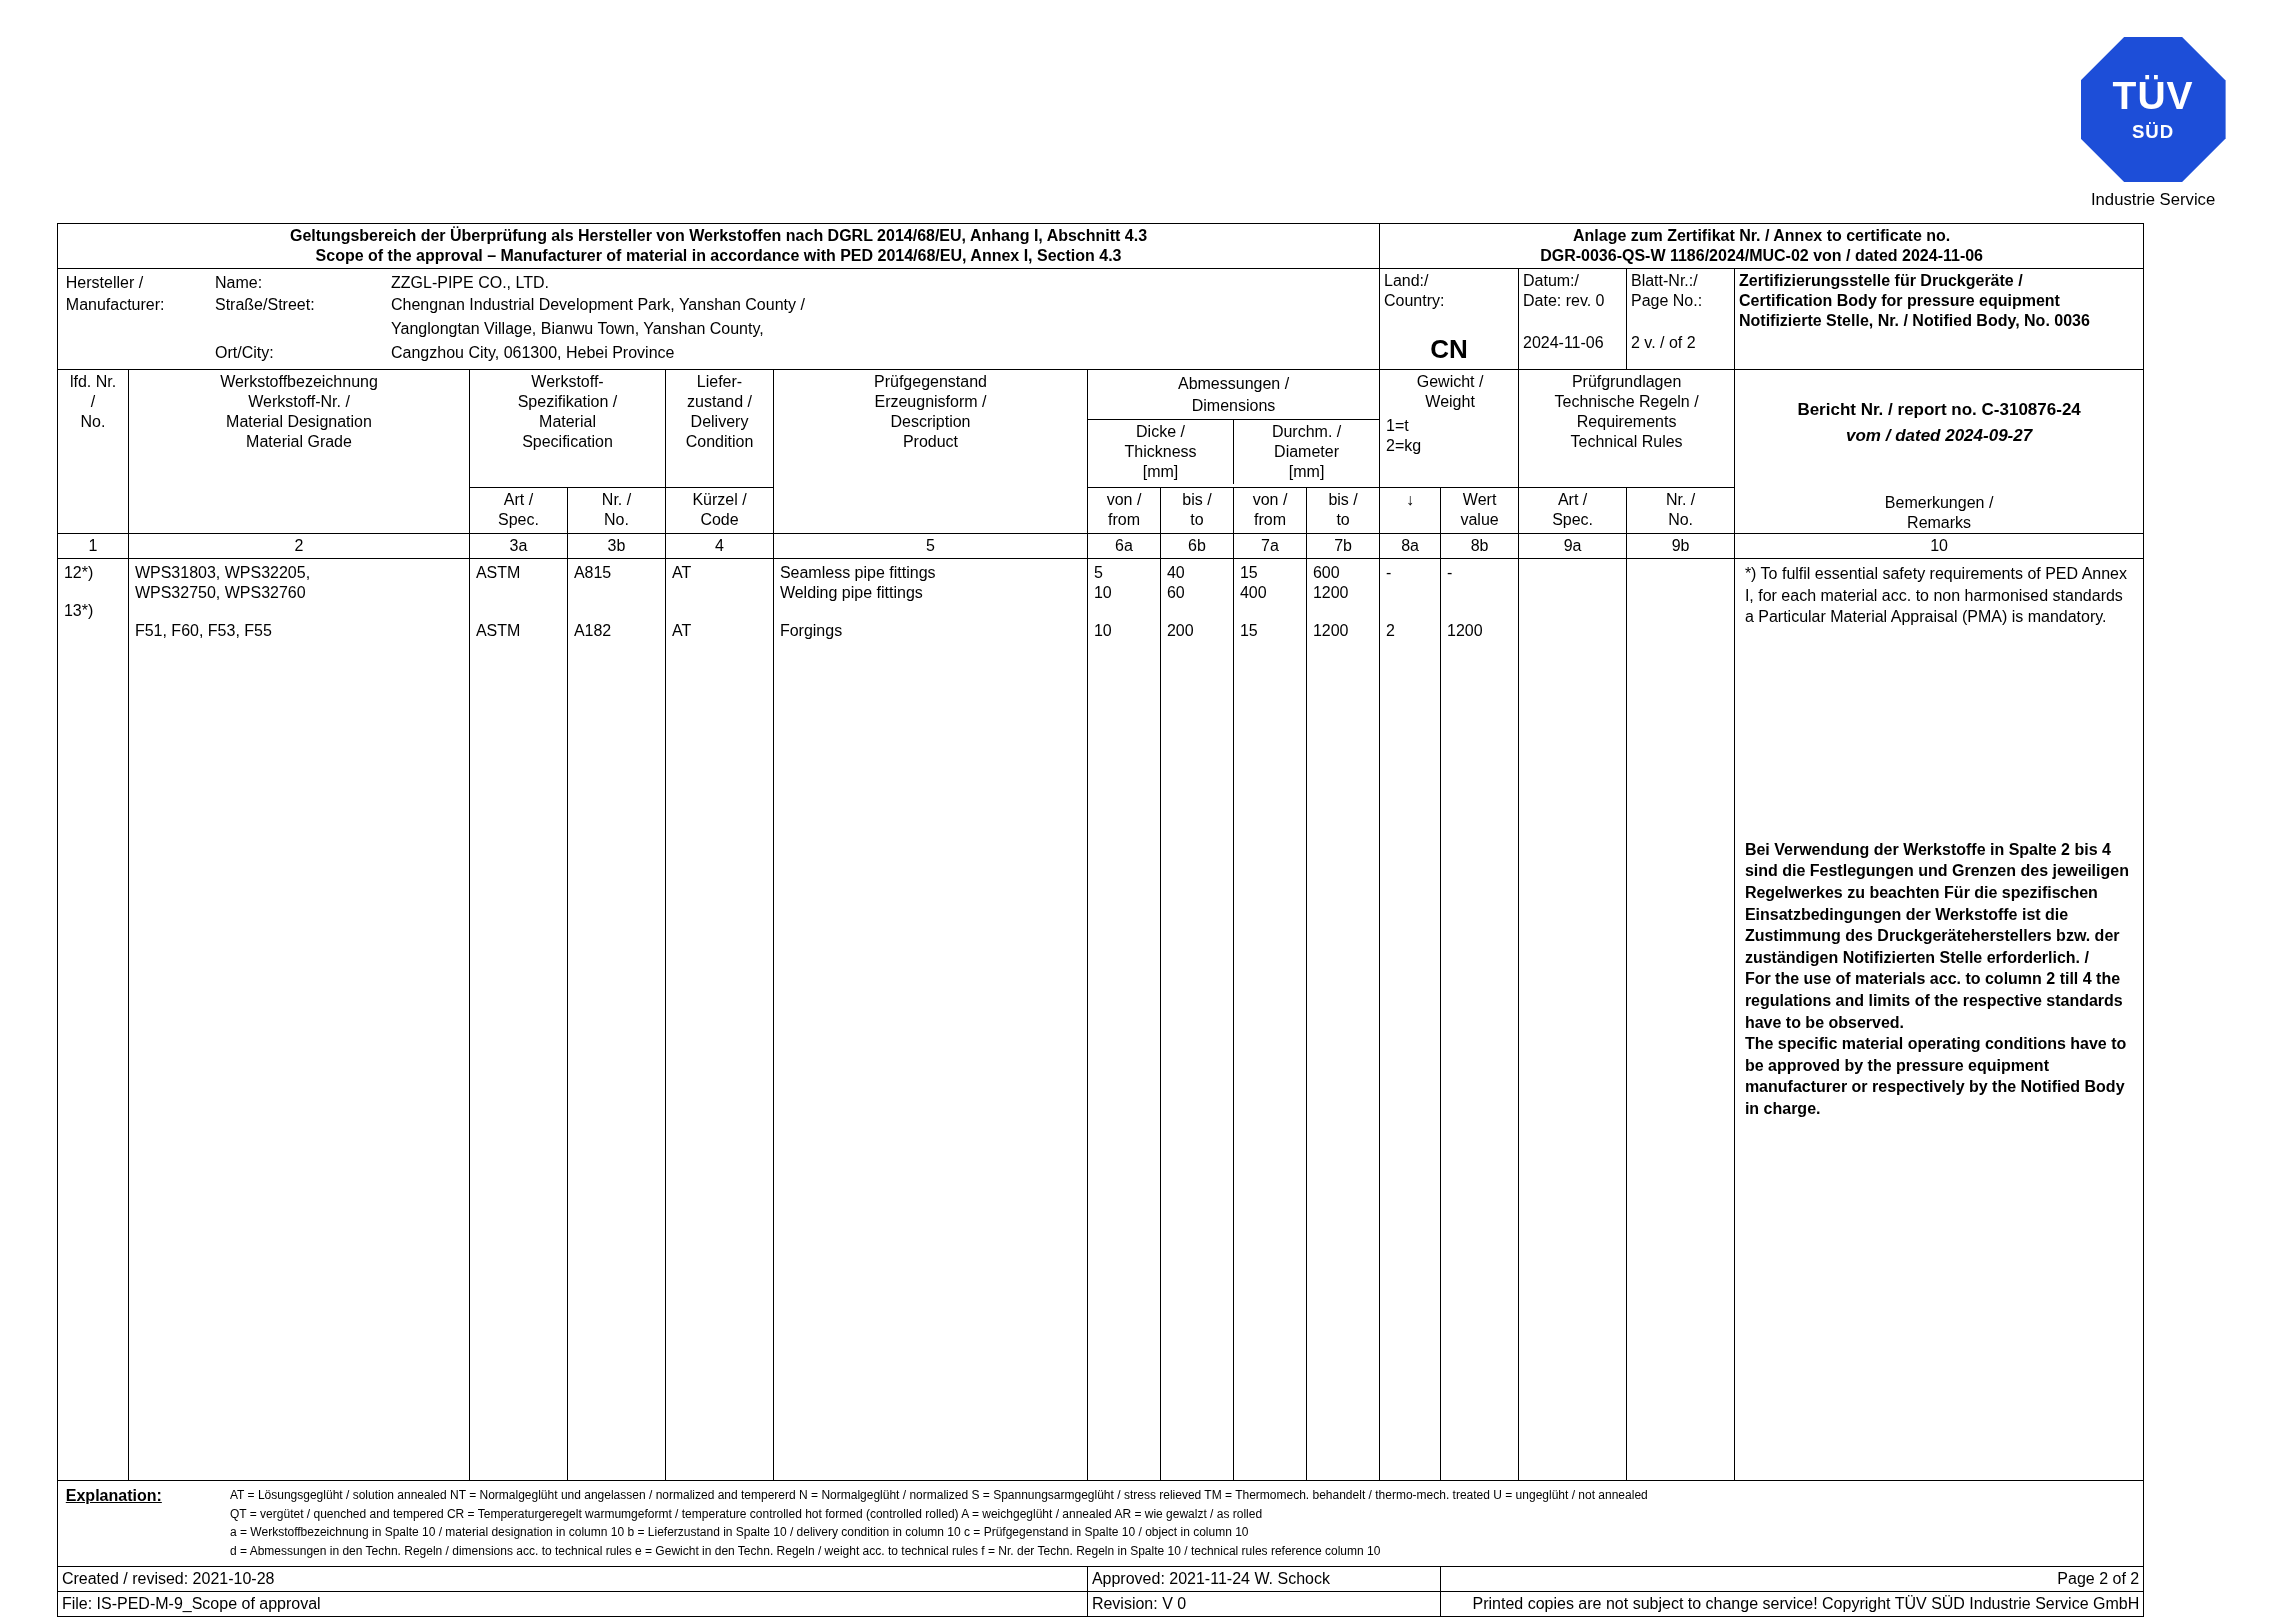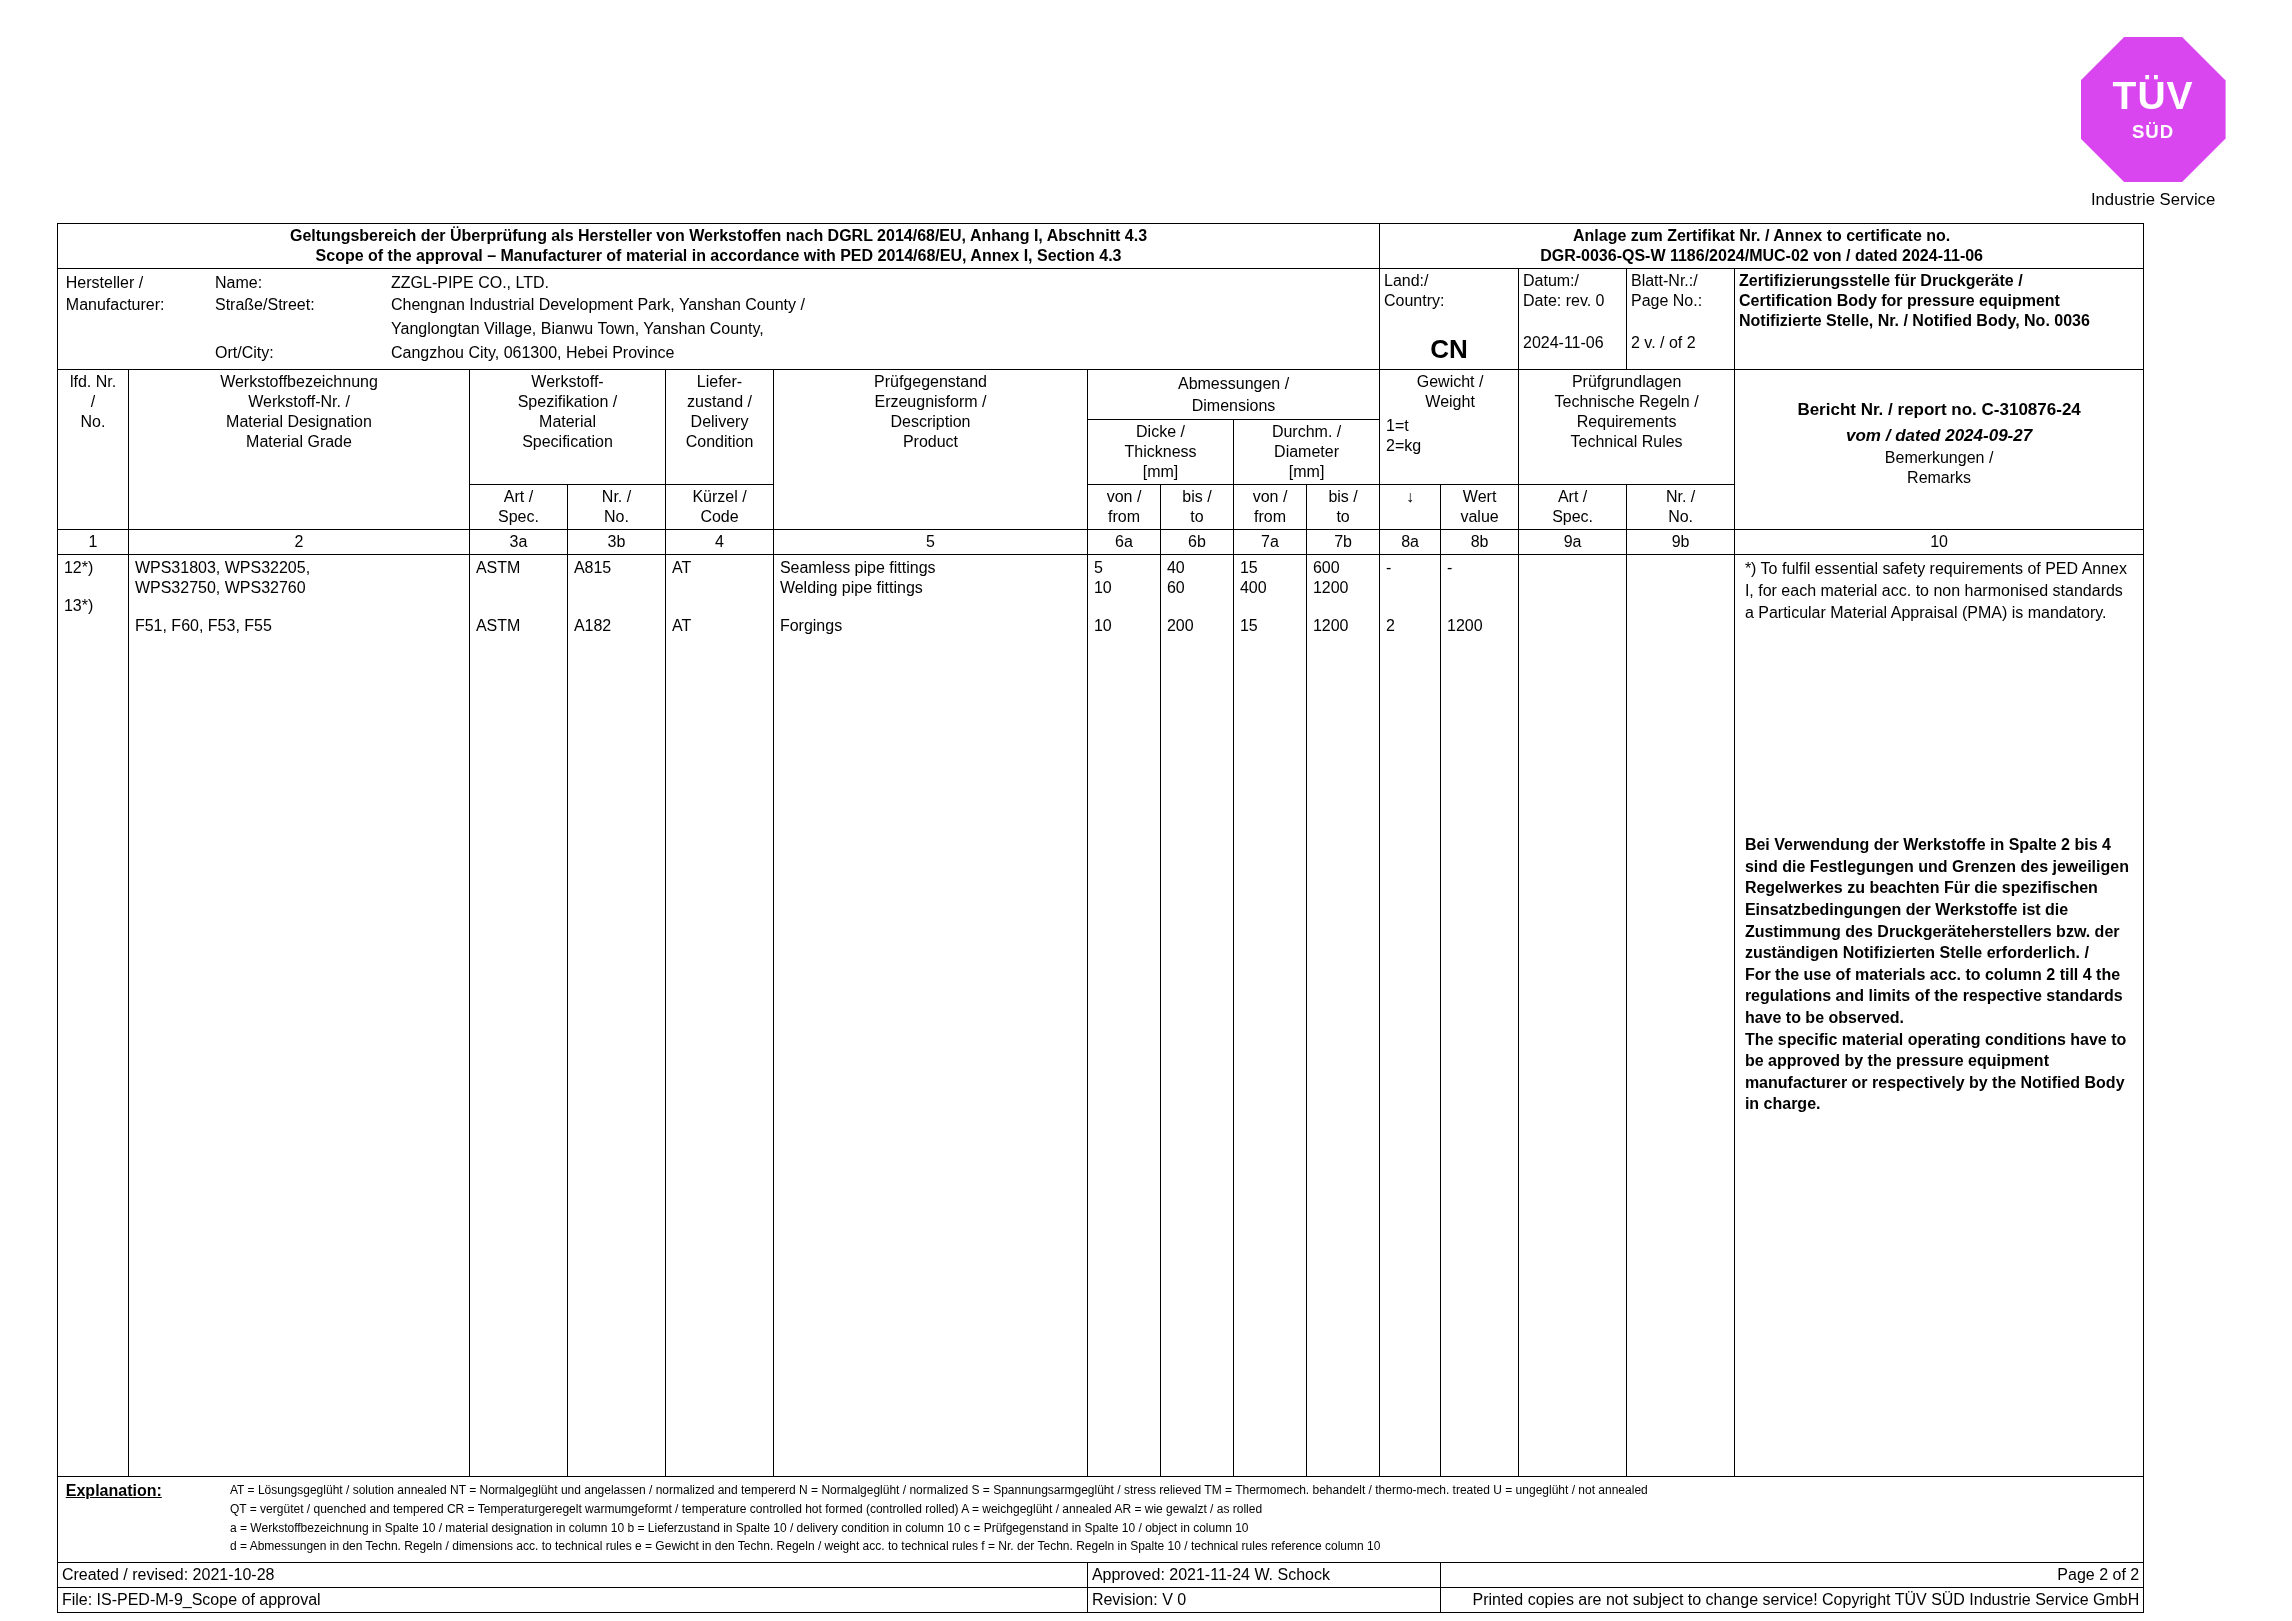--- a/index.html
+++ b/index.html
@@ -9,21 +9,21 @@
     font-family:"Liberation Sans", sans-serif;
     color:#000;
     -webkit-font-smoothing:antialiased;
   }
   .page{position:relative;width:2293px;height:1621px;}
 
   
   .logo-wrap{position:absolute;top:37px;right:27.4px;width:225px;text-align:center;}
   .logo-oct{
     width:145px;height:145px;margin:0 auto;
-    background:#d946ef;
+    background:#1d4ed8;
     clip-path:polygon(30% 0,70% 0,100% 30%,100% 70%,70% 100%,30% 100%,0 70%,0 30%);
     display:flex;flex-direction:column;align-items:center;justify-content:center;
     color:#fff;
   }
   .logo-top{font-size:39px;font-weight:bold;letter-spacing:1px;line-height:1;}
   .logo-bot{font-size:18.6px;font-weight:bold;letter-spacing:1px;margin-top:5.9px;border-top:none;}
   .logo-sub{font-size:16.7px;margin-top:7.8px;color:#000;}
 
   
   table.doc{
@@ -230,21 +230,21 @@
         <div>Prüfgrundlagen</div>
         <div>Technische Regeln /</div>
         <div>Requirements</div>
         <div>Technical Rules</div>
       </td>
       <td rowspan="2" class="colhdr" style="padding:0;">
         <div class="report">
           <div>Bericht Nr. / report no. C-310876-24</div>
           <div class="i">vom / dated 2024-09-27</div>
         </div>
-        <div style="">
+        <div style="margin-top:45px;">
           <div>Bemerkungen /</div>
           <div>Remarks</div>
         </div>
       </td>
     </tr>
 
     <tr>
       <td class="colhdr">
         <div>Art /</div>
         <div>Spec.</div>

